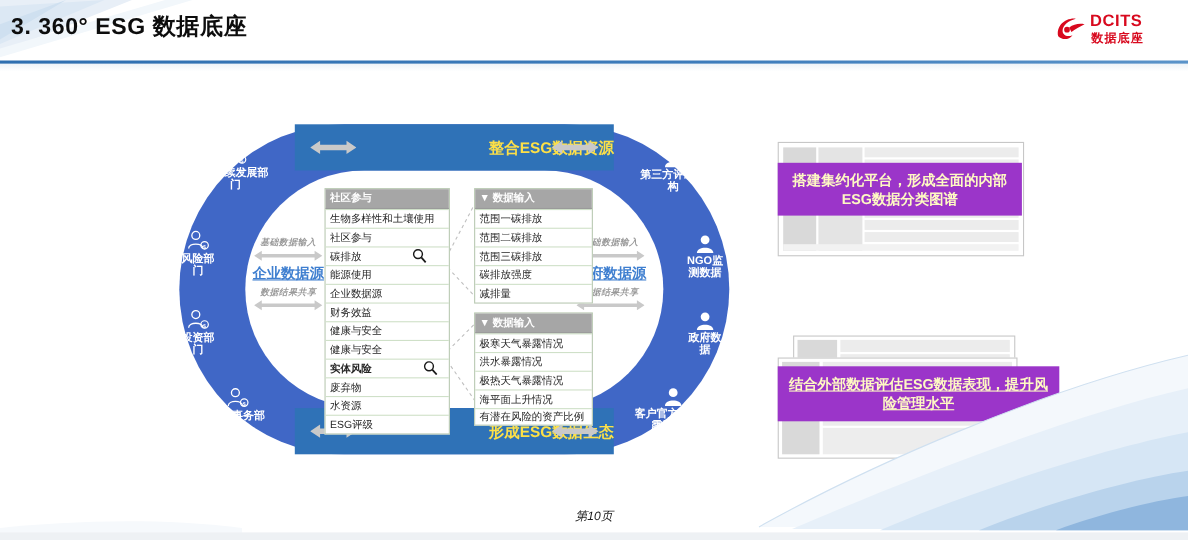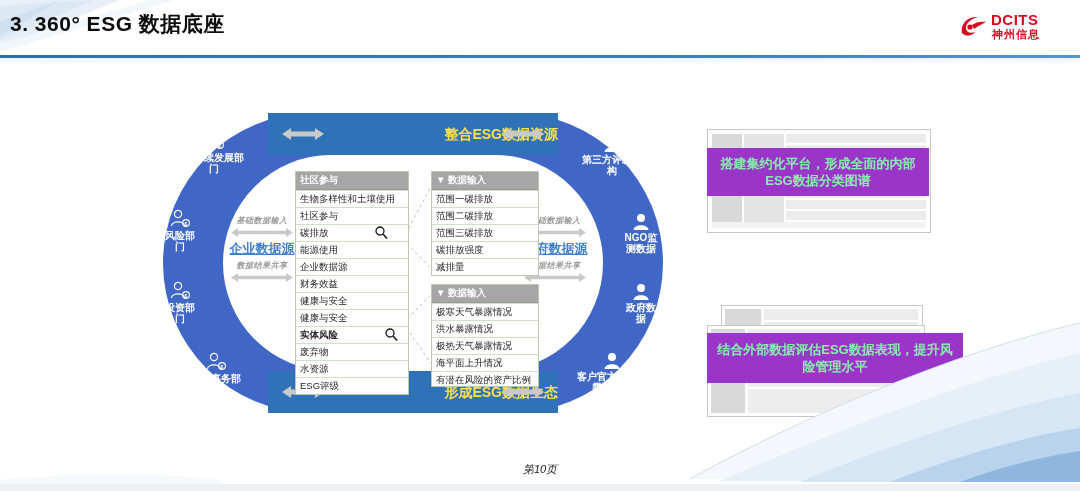--- a/index.html
+++ b/index.html
@@ -66,21 +66,21 @@
   .t-r2{left:268px;top:171px;width:106px;}
   .mag{position:absolute;right:20px;top:1px;width:13px;height:13px;}
   .mag2{position:absolute;right:10px;top:1px;width:13px;height:13px;}
   .connector{position:absolute;left:238px;top:60px;width:36px;height:200px;}
 
   
   .callout{position:absolute;}
   .shot{position:absolute;background:#ffffff;border:1px solid #c7c7c7;overflow:hidden;}
   .shot .sg{position:absolute;background:#d9d9d9;}
   .shot .sl{position:absolute;background:#ececec;}
-  .banner{position:absolute;background:#9b35c9;color:#86efac;font-weight:bold;
+  .banner{position:absolute;background:#9b35c9;color:#fef9c3;font-weight:bold;
           font-size:13px;line-height:17px;text-align:center;
           display:flex;align-items:center;justify-content:center;padding:16px 6px;
           box-sizing:border-box;}
   .c1{left:707px;top:129px;width:222px;height:112px;}
   .c2{left:707px;top:305px;width:230px;height:118px;}
 
   .pagenum{position:absolute;left:0;top:462px;width:1080px;text-align:center;
            font-size:11px;font-style:italic;color:#1a1a1a;}
 </style>
 </head>
@@ -96,21 +96,21 @@
     </svg>
   </div>
   <div class="page-title">3.  360° ESG 数据底座</div>
   <div class="logo">
     <svg class="logo-mark" viewBox="0 0 30 26">
       <path d="M4,20 C2,11 10,3 20,4 C13,6 8,10 8,15 C8,19 12,21 17,19 C14,23 8,24 4,20 Z" fill="#d8091e"></path>
       <path d="M14,12 C18,9 23,8 28,9 C24,11 20,13 16,16 Z" fill="#d8091e"></path>
       <circle cx="12" cy="14" r="2.6" fill="#d8091e"></circle>
     </svg>
     <div class="logo-en">DCITS</div>
-    <div class="logo-cn">神州信息</div>
+    <div class="logo-cn">数据底座</div>
   </div>
   <div class="hr-line"></div>
   <div class="hr-line2"></div>
 </div>
 
 <div class="diagram">
 
   <div class="ring"></div>
   <div class="ring-inner"></div>
 
@@ -310,21 +310,21 @@
   </div>
   <div class="shot" style="left:0;top:20px;width:216px;height:90px;">
     <div class="sg" style="left:3px;top:3px;width:34px;height:84px;"></div>
     <div class="sl" style="left:40px;top:3px;width:172px;height:10px;"></div>
     <div class="sl" style="left:40px;top:15px;width:172px;height:10px;"></div>
     <div class="sl" style="left:40px;top:27px;width:172px;height:10px;"></div>
     <div class="sl" style="left:40px;top:39px;width:172px;height:10px;"></div>
     <div class="sl" style="left:40px;top:51px;width:172px;height:10px;"></div>
     <div class="sl" style="left:40px;top:63px;width:172px;height:24px;background:#ededed;"></div>
   </div>
-  <div class="banner" style="left:0;top:28px;width:256px;height:50px;">结合外部数据评估ESG数据表现，提升风险管理水平</div>
+  <div class="banner" style="left:0;top:28px;width:256px;height:50px;text-decoration:underline;">结合外部数据评估ESG数据表现，提升风险管理水平</div>
 </div>
 
 <div class="deco-br">
   <svg width="430" height="200" viewBox="0 0 430 200">
     <path d="M430,40 C300,70 140,140 40,196 L430,196 Z" fill="#f4f8fc"></path>
     <path d="M430,70 C320,95 170,155 70,198 L430,198 Z" fill="#e7f0f9"></path>
     <path d="M430,110 C350,125 230,165 150,199 L430,199 Z" fill="#d6e6f5"></path>
     <path d="M430,145 C380,152 300,175 240,199 L430,199 Z" fill="#b9d3ec"></path>
     <path d="M430,168 C400,172 350,184 310,199 L430,199 Z" fill="#8fb6de"></path>
     <path d="M430,40 C300,70 140,140 40,196" stroke="#cfe0f0" stroke-width="1" fill="none"></path>

